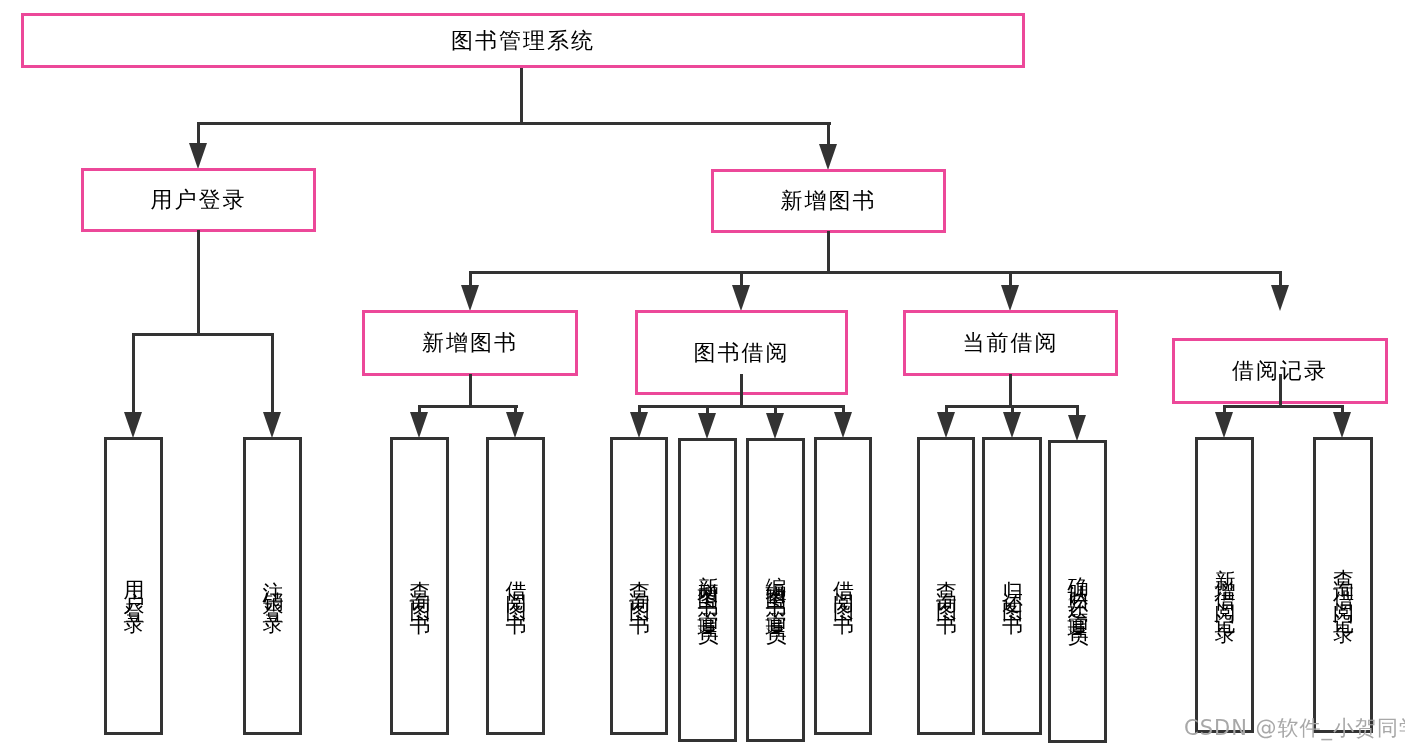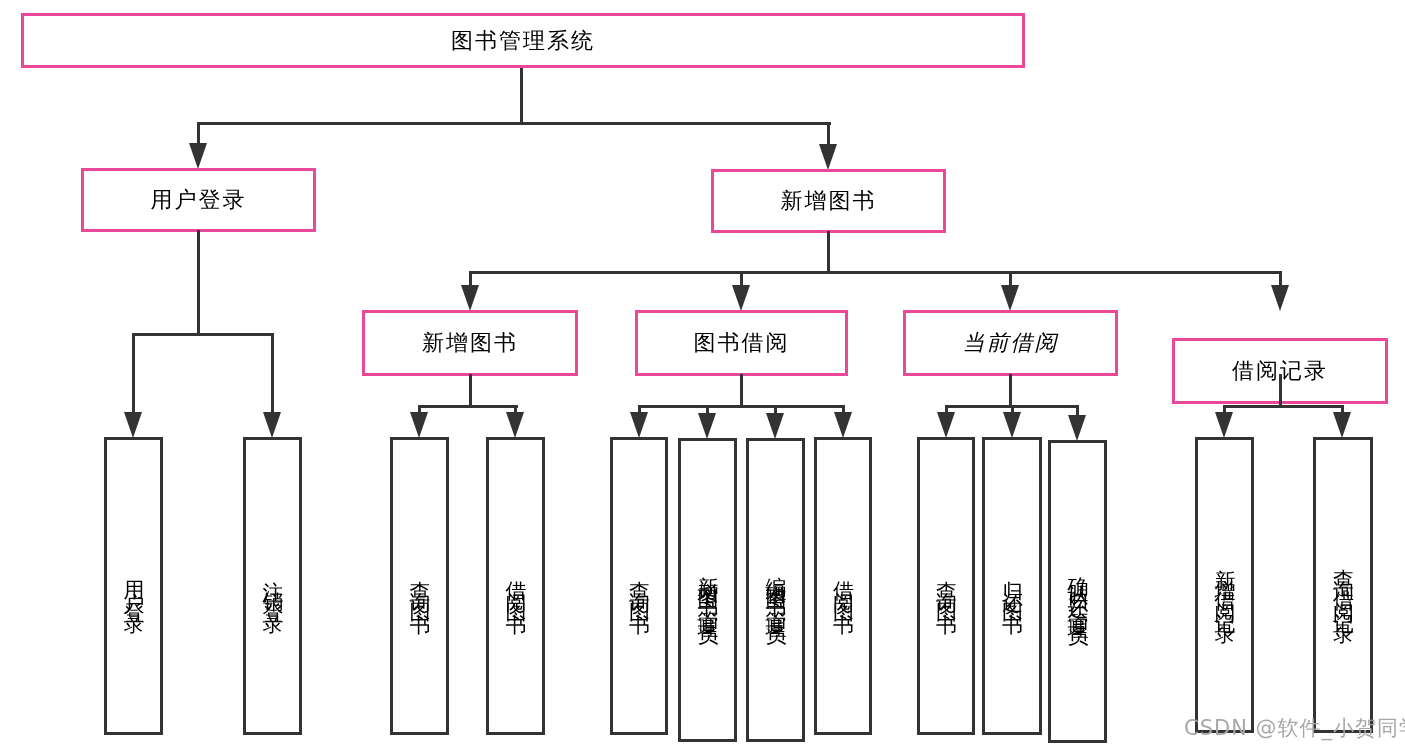--- a/index.html
+++ b/index.html
@@ -62,22 +62,22 @@
   <div class="vline" style="left:469px;top:271px;height:17px;"></div>
   <div class="arrow" style="left:461px;top:285px;"></div>
   <div class="vline" style="left:740px;top:271px;height:17px;"></div>
   <div class="arrow" style="left:732px;top:285px;"></div>
   <div class="vline" style="left:1009px;top:271px;height:17px;"></div>
   <div class="arrow" style="left:1001px;top:285px;"></div>
   <div class="vline" style="left:1279px;top:271px;height:17px;"></div>
   <div class="arrow" style="left:1271px;top:285px;"></div>
 
   <div class="hbox" style="left:362px;top:310px;width:216px;height:66px;">新增图书</div>
-  <div class="hbox" style="left:635px;top:310px;width:213px;height:66px;">图书借阅</div>
-  <div class="hbox" style="left:903px;top:310px;width:215px;height:66px;font-style:italic;">当前借阅</div>
+  <div class="hbox" style="left:635px;top:310px;width:213px;height:85px;">图书借阅</div>
+  <div class="hbox" style="left:903px;top:310px;width:215px;height:66px;">当前借阅</div>
   <div class="hbox" style="left:1172px;top:310px;width:216px;height:66px;margin-top:28px;">借阅记录</div>
 
   <div class="vline" style="left:469px;top:374px;height:33px;"></div>
   <div class="hline" style="left:418px;top:405px;width:100px;"></div>
   <div class="vline" style="left:418px;top:405px;height:11px;"></div>
   <div class="arrow" style="left:410px;top:412px;"></div>
   <div class="vline" style="left:514px;top:405px;height:11px;"></div>
   <div class="arrow" style="left:506px;top:412px;"></div>
 
   <div class="vline" style="left:740px;top:374px;height:33px;"></div>

